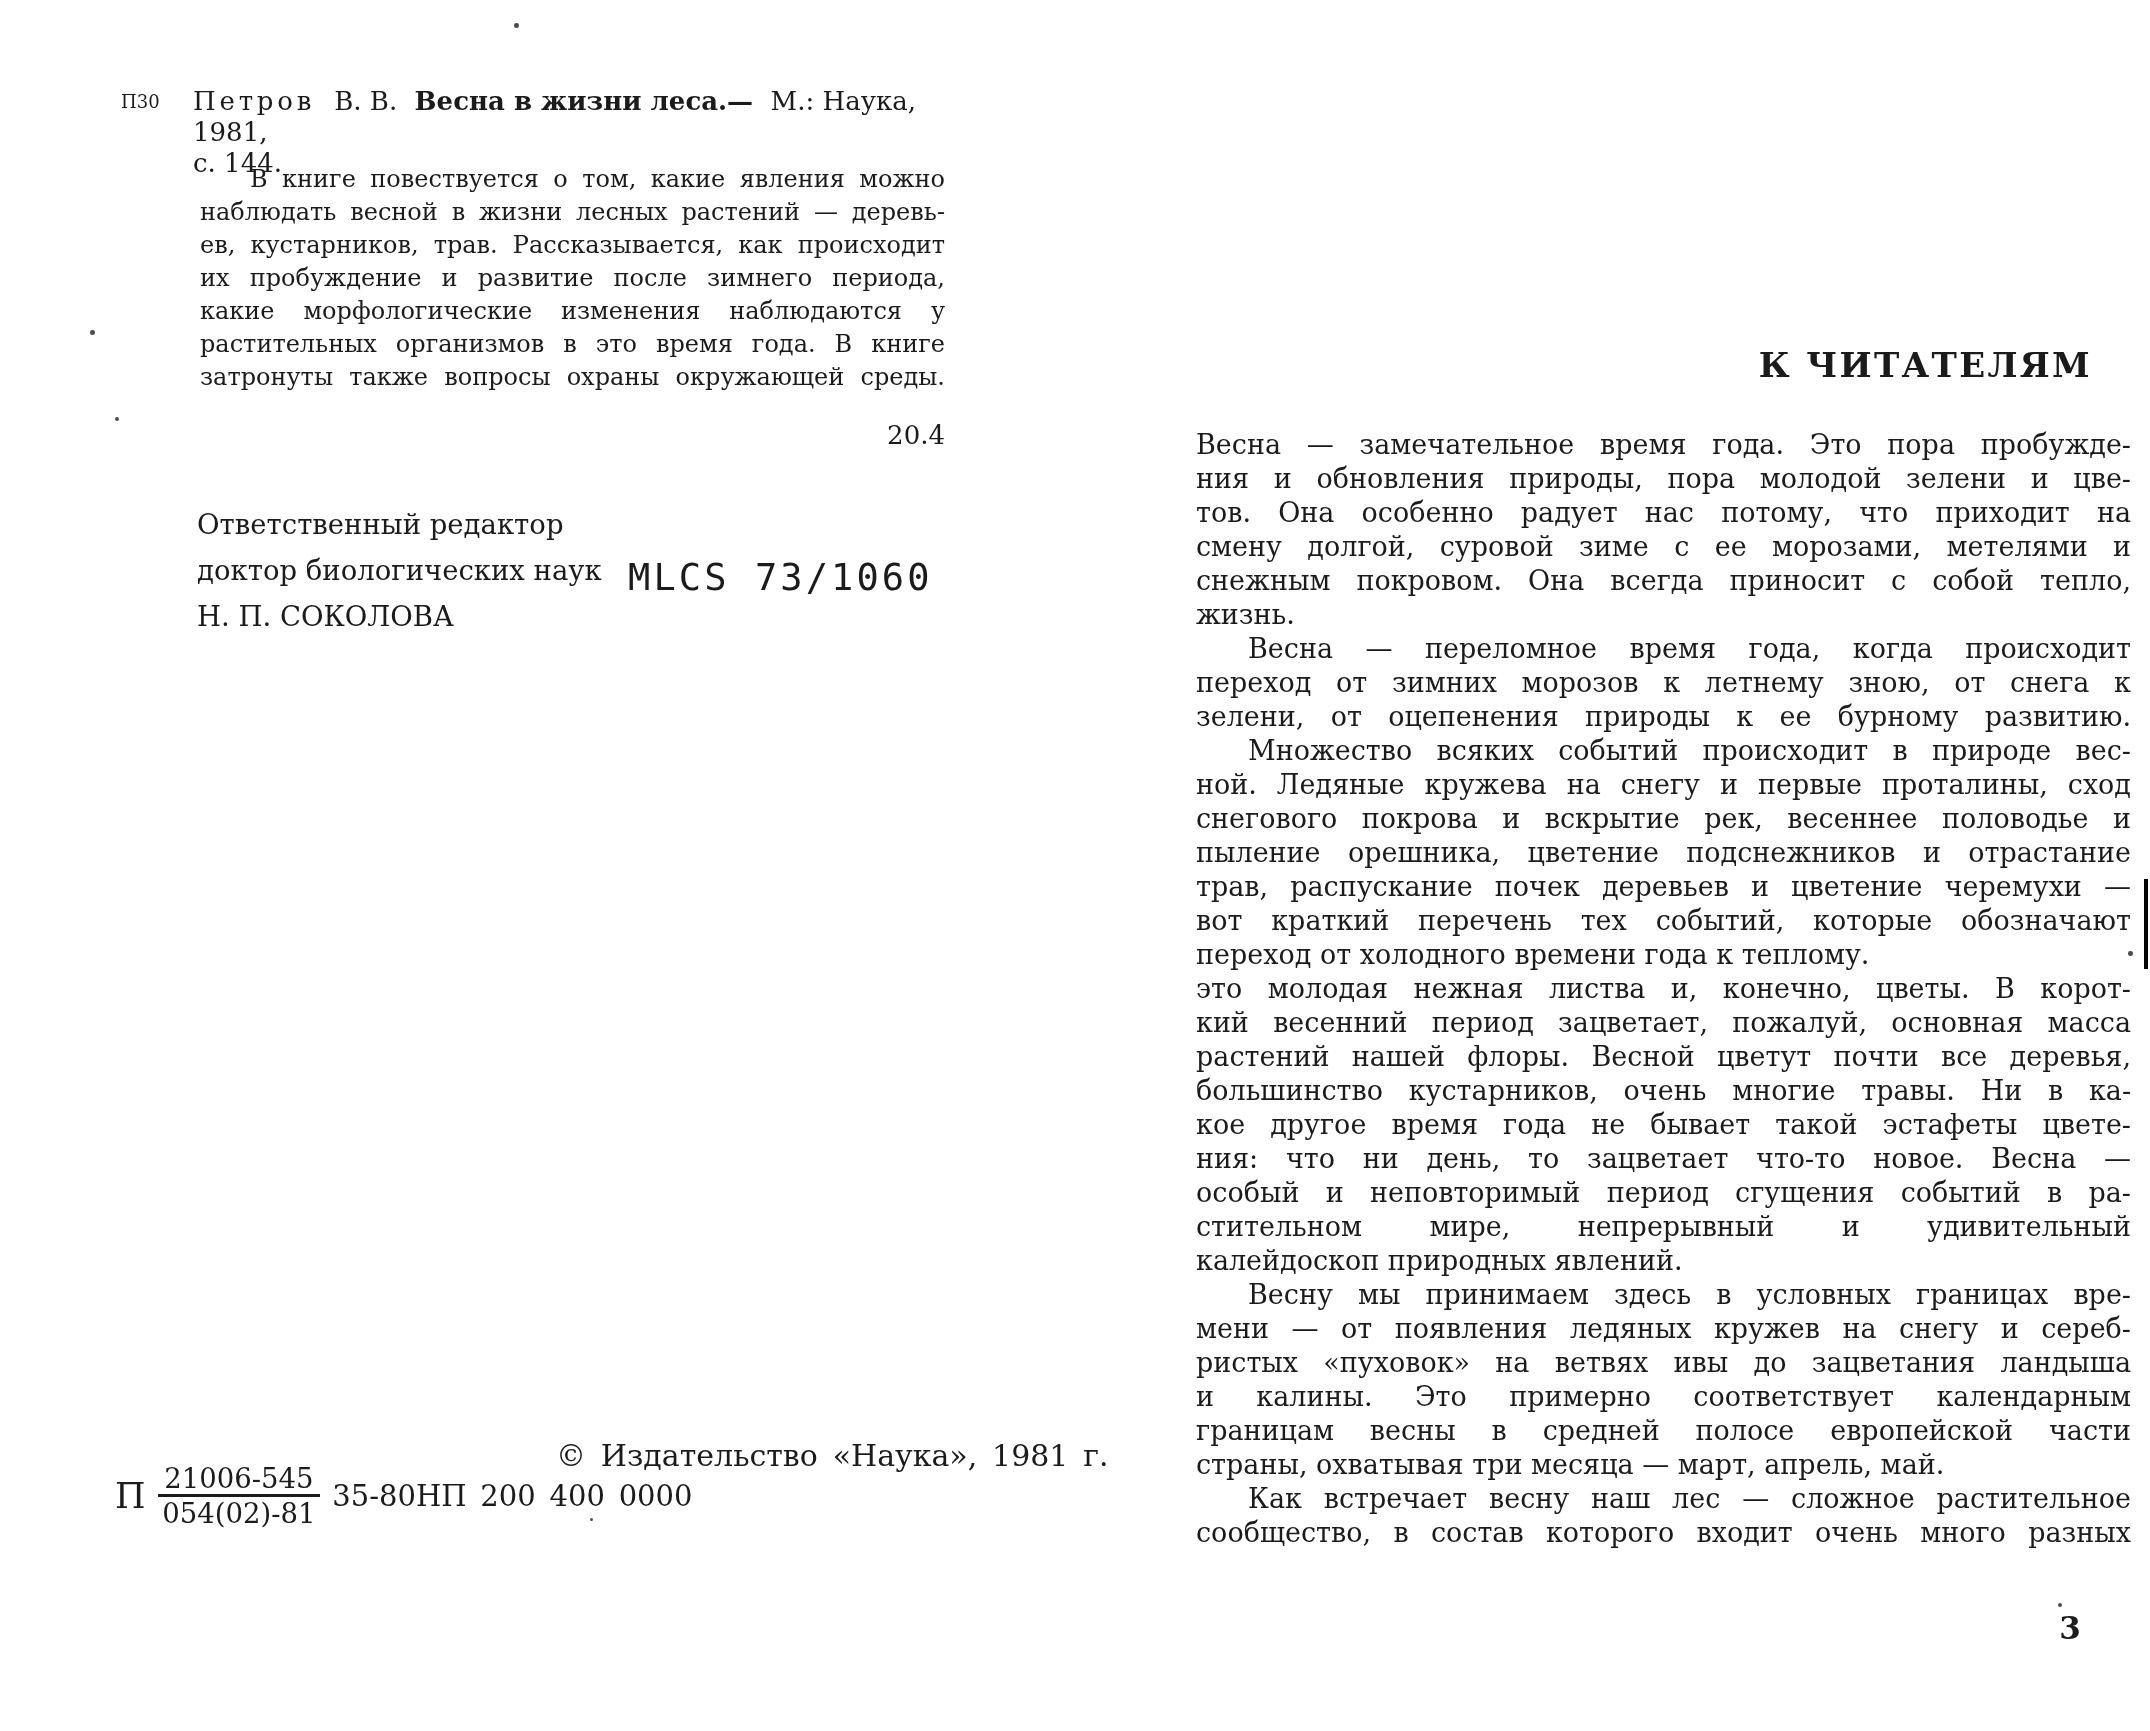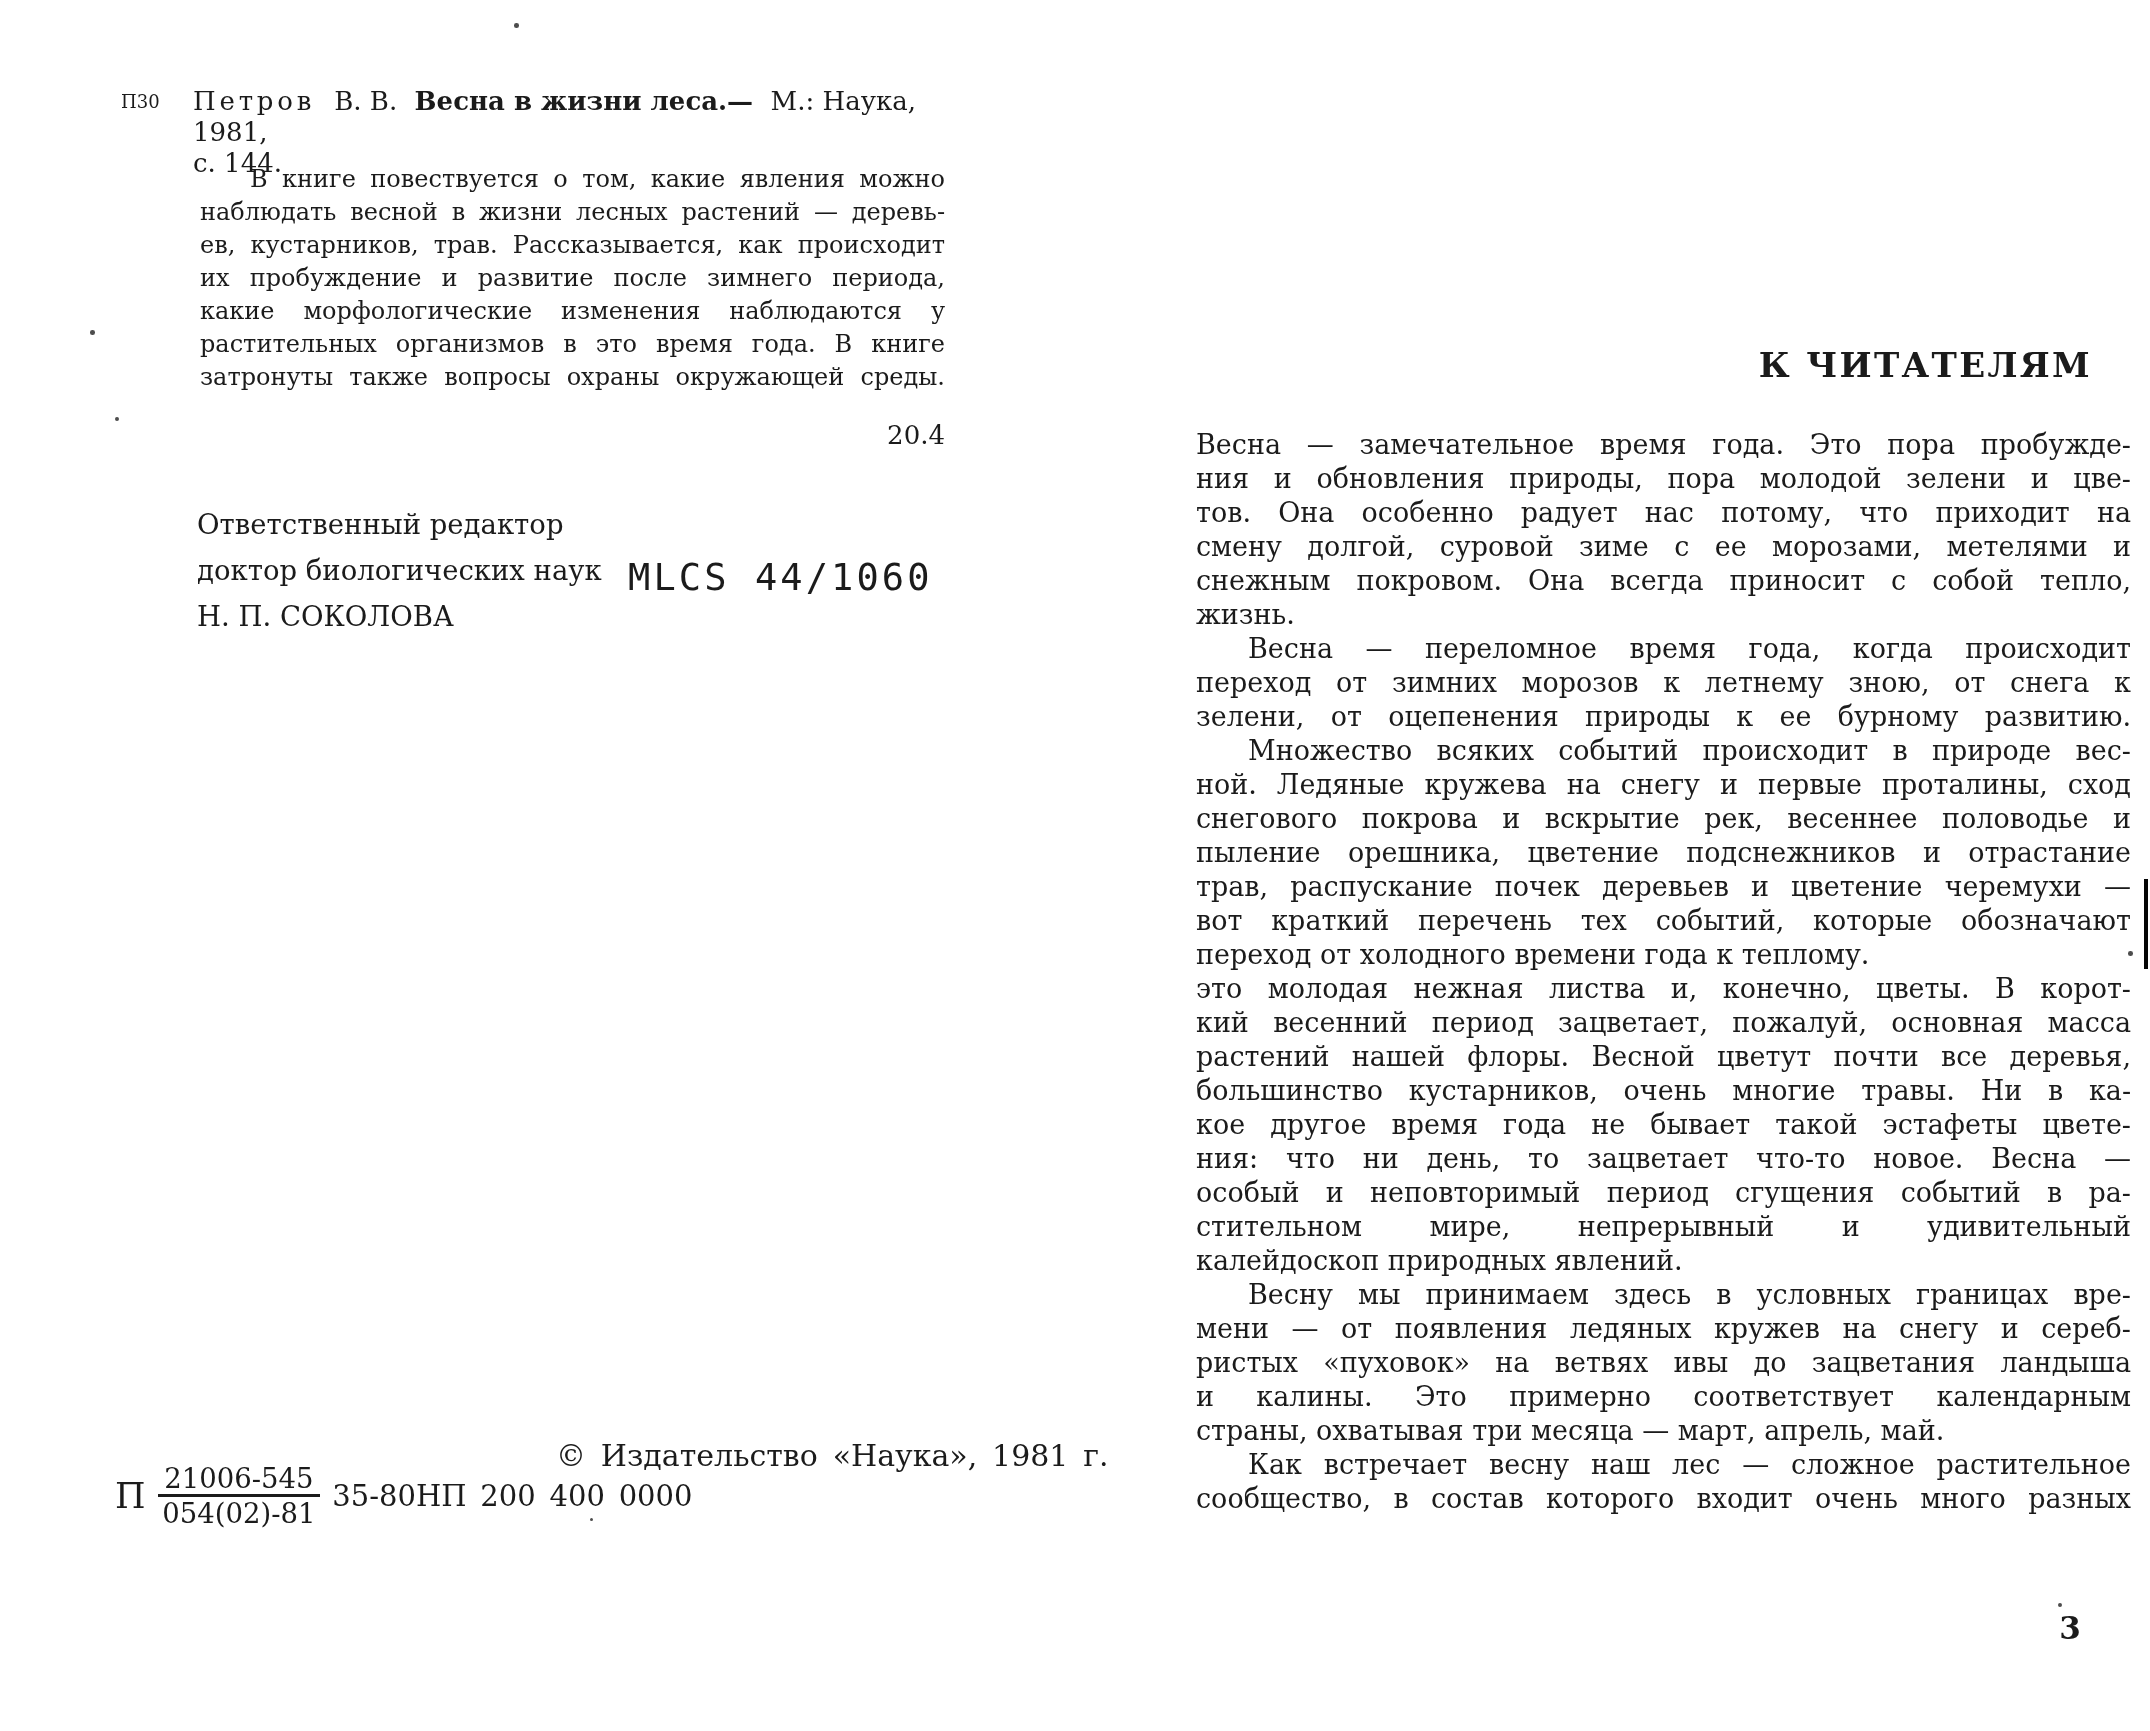--- a/index.html
+++ b/index.html
@@ -107,21 +107,21 @@
     </div>
 
   <div class="udc">20.4</div>
 
   <div class="editor">
       <div class="bline">Ответственный редактор</div>
       <div class="bline">доктор биологических наук</div>
       <div class="bline">Н. П. СОКОЛОВА</div>
     </div>
 
-  <div class="stamp">MLCS 44/1060</div>
+  <div class="stamp">MLCS 73/1060</div>
 
   <div class="copyright">© Издательство «Наука», 1981 г.</div>
 
   <div class="print-code">
     <span class="prefix">П</span>
     <span class="frac">
       <span class="num">21006-545</span>
       <span class="rule"></span>
       <span class="den">054(02)-81</span>
     </span>
@@ -162,20 +162,21 @@
         <div class="bline">ния: что ни день, то зацветает что-то новое. Весна —</div>
         <div class="bline">особый и неповторимый период сгущения событий в ра-</div>
         <div class="bline">стительном мире, непрерывный и удивительный</div>
         <div class="bline lastline">калейдоскоп природных явлений.</div>
       </div>
       <div class="para">
         <div class="bline indent">Весну мы принимаем здесь в условных границах вре-</div>
         <div class="bline">мени — от появления ледяных кружев на снегу и сереб-</div>
         <div class="bline">ристых «пуховок» на ветвях ивы до зацветания ландыша</div>
         <div class="bline">и калины. Это примерно соответствует календарным</div>
+        <div class="bline">границам весны в средней полосе европейской части</div>
         <div class="bline lastline">страны, охватывая три месяца — март, апрель, май.</div>
       </div>
       <div class="para">
         <div class="bline indent">Как встречает весну наш лес — сложное растительное</div>
         <div class="bline">сообщество, в состав которого входит очень много разных</div>
       </div>
     </div>
 
   <div class="page-number">3</div>
 

